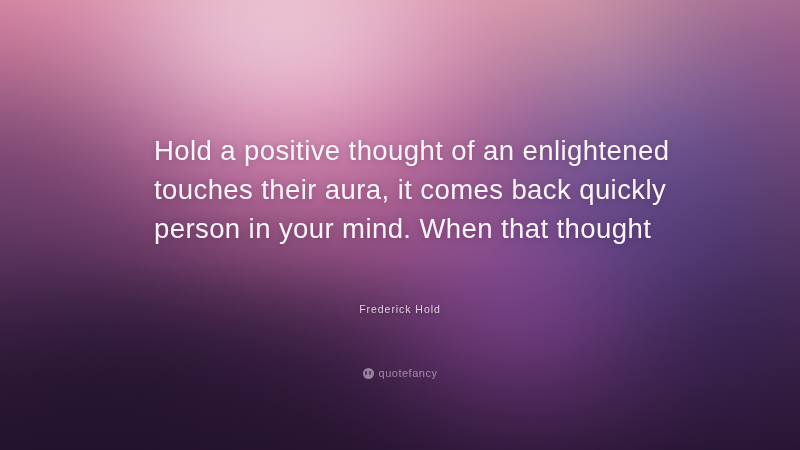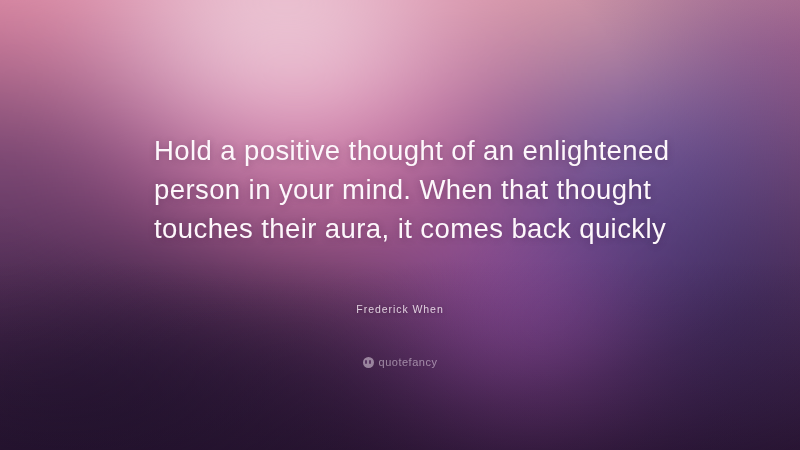--- a/index.html
+++ b/index.html
@@ -104,21 +104,21 @@
     text-align: center;
     font-size: 10.5px;
     font-weight: 400;
     letter-spacing: 0.09em;
     color: rgba(255,246,252,0.80);
     text-shadow: 0 1px 4px rgba(50,18,50,0.35);
   }
 
   #watermark {
     position: absolute;
-    top: 356px;
+    top: 367px;
     left: 0;
     right: 0;
     display: flex;
     align-items: center;
     justify-content: center;
     gap: 5px;
     opacity: 0.50;
   }
   #wm-badge {
     width: 11px;
@@ -151,25 +151,25 @@
 <div id="stage">
 
   <div class="bg-layer" id="bg-base"></div>
   <div class="bg-layer" id="bg-blobs"></div>
   <div class="bg-layer" id="bg-vignette"></div>
 
   <div id="content">
 
     <div id="quote-text">
       <span class="line">Hold a positive thought of an enlightened</span>
+      <span class="line">touches their aura, it comes back quickly</span>
       <span class="line">person in your mind. When that thought</span>
-      <span class="line">touches their aura, it comes back quickly</span>
     </div>
 
-    <div id="author">Frederick When</div>
+    <div id="author">Frederick Hold</div>
 
     <div id="watermark">
       <span id="wm-badge">
           <i></i>
           <i></i>
         </span>
       <span id="wm-name">quotefancy</span>
     </div>
 
   </div>

